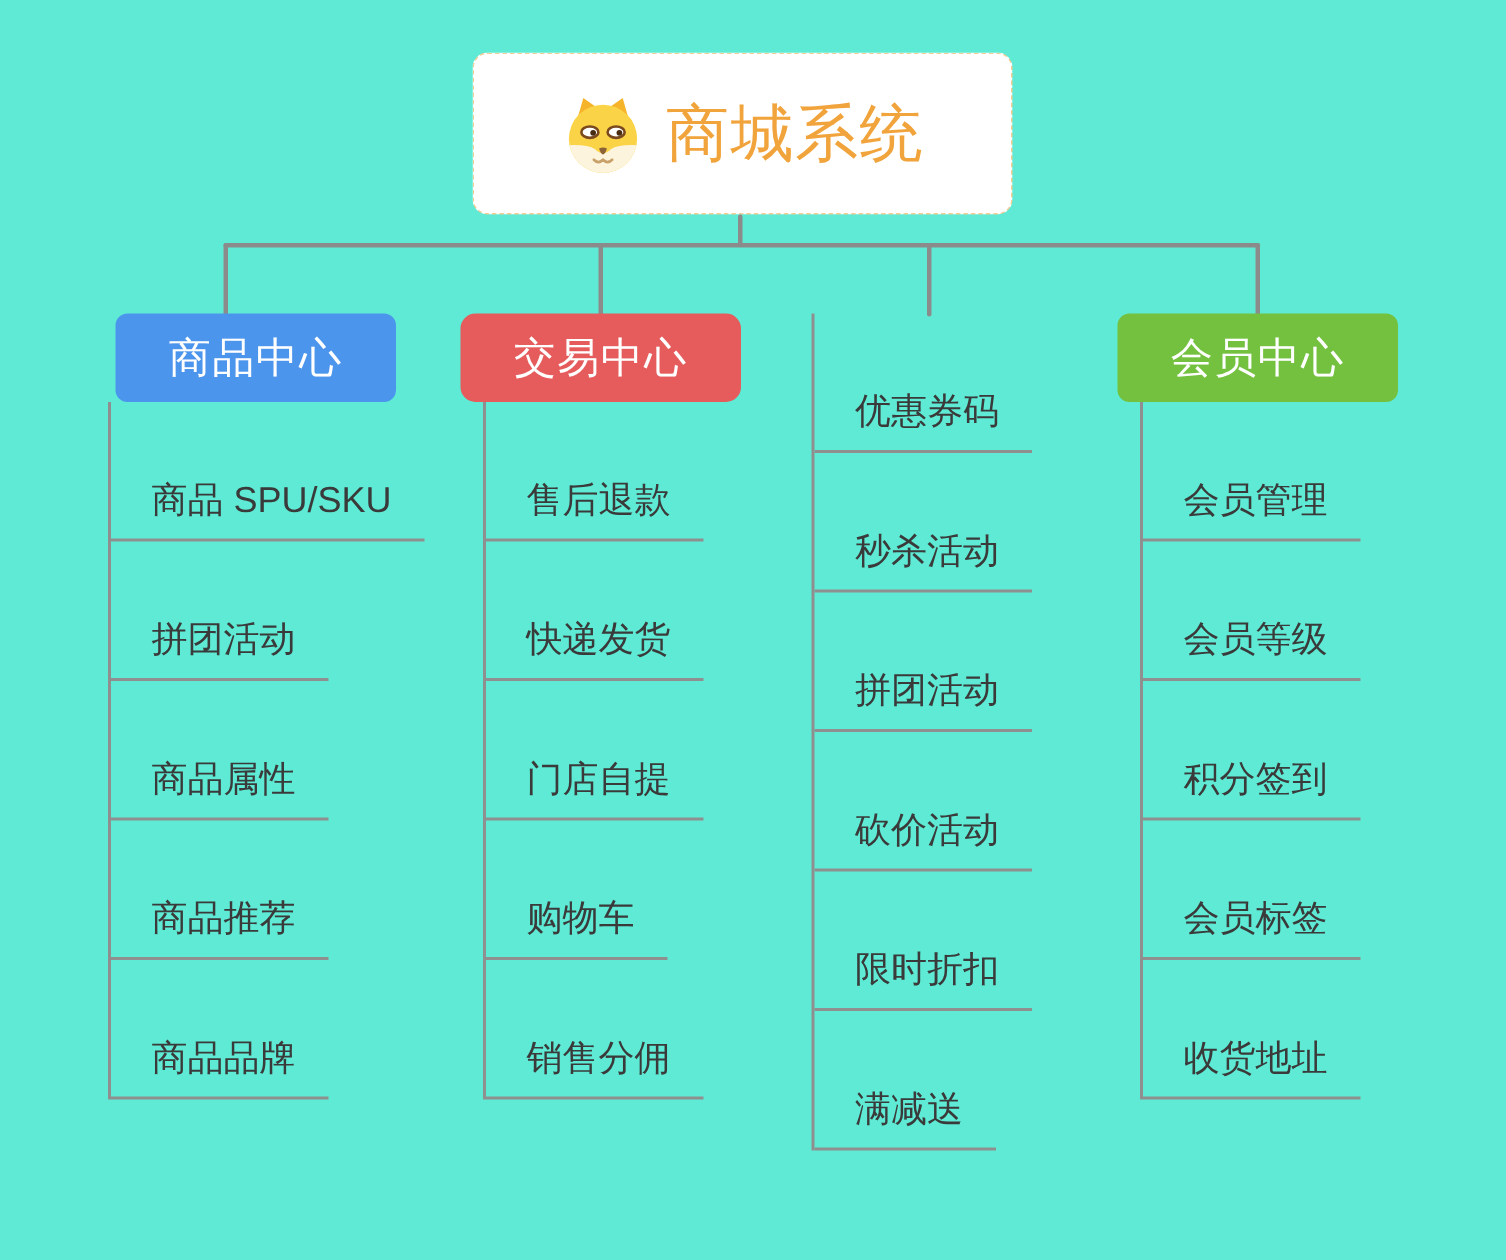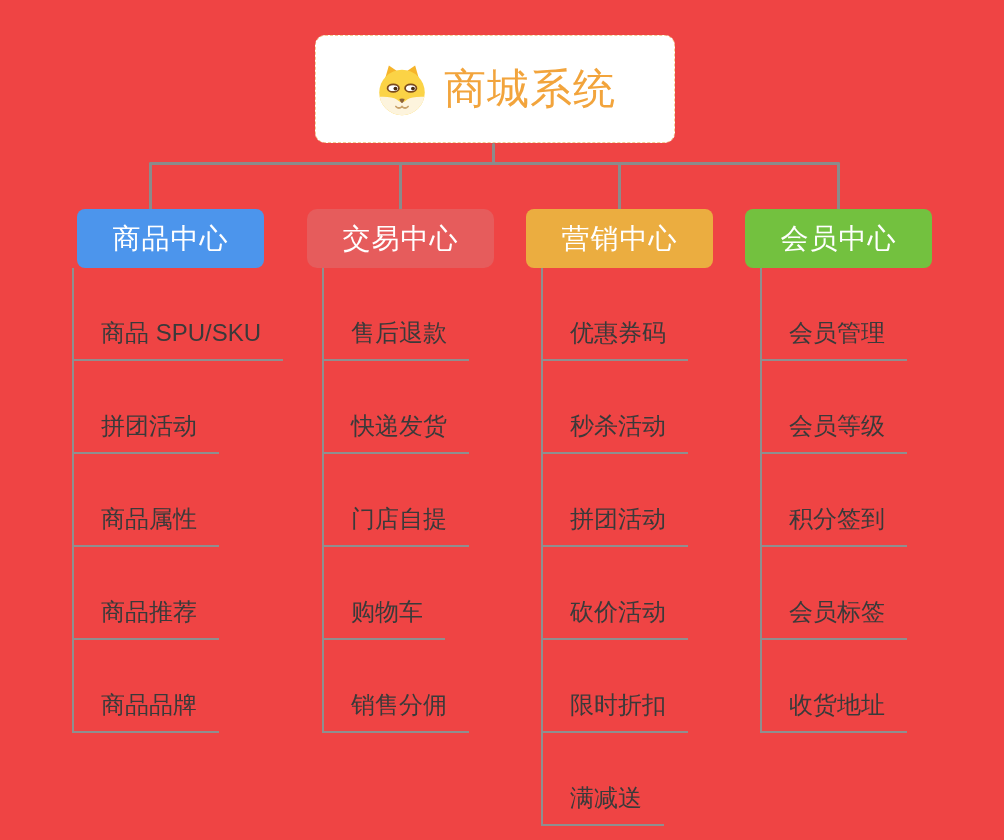--- a/index.html
+++ b/index.html
@@ -37,21 +37,21 @@
     width:max-content; height:93px; box-sizing:border-box;
     display:flex; align-items:flex-end;
     padding:0 22px 10px 27px;
     border-bottom:2px solid #8f8f8f;
     font-size:24px; color:#3a3a3a; cursor:default;
   }
 </style>
 </head>
 <body>
 
-<div class="canvas" style="background: #ef4444; text-align: center;">
+<div class="canvas" style="background: #5eead4; text-align: center;">
 
   <div class="root" style="border-color: rgb(242, 206, 150); background: rgb(255, 255, 255);">
     <svg class="dog" viewBox="0 0 64 64" aria-hidden="true">
       <polygon points="11,26 17,5 30,14" fill="#f6b42a"></polygon>
       <polygon points="53,26 47,5 34,14" fill="#f6b42a"></polygon>
       <circle cx="32" cy="36" r="26" fill="#fbd346"></circle>
       <clipPath id="headclip">
           <circle cx="32" cy="36" r="26"></circle>
         </clipPath>
       <path d="M4 41 Q20 40 26 44 Q32 50 38 44 Q44 40 60 41 L60 64 L4 64 Z" clip-path="url(#headclip)" fill="#fdf4dd"></path>
@@ -89,21 +89,20 @@
     <ul class="children">
           <li class="child">售后退款</li>
           <li class="child">快递发货</li>
           <li class="child">门店自提</li>
           <li class="child">购物车</li>
           <li class="child">销售分佣</li>
         </ul>
   </div>
 
   <div class="branch b2">
-    <div class="branch-head" style="background: rgb(235, 173, 64);">营销中心</div>
     <ul class="children">
           <li class="child">优惠券码</li>
           <li class="child">秒杀活动</li>
           <li class="child">拼团活动</li>
           <li class="child">砍价活动</li>
           <li class="child">限时折扣</li>
           <li class="child">满减送</li>
         </ul>
   </div>
 

